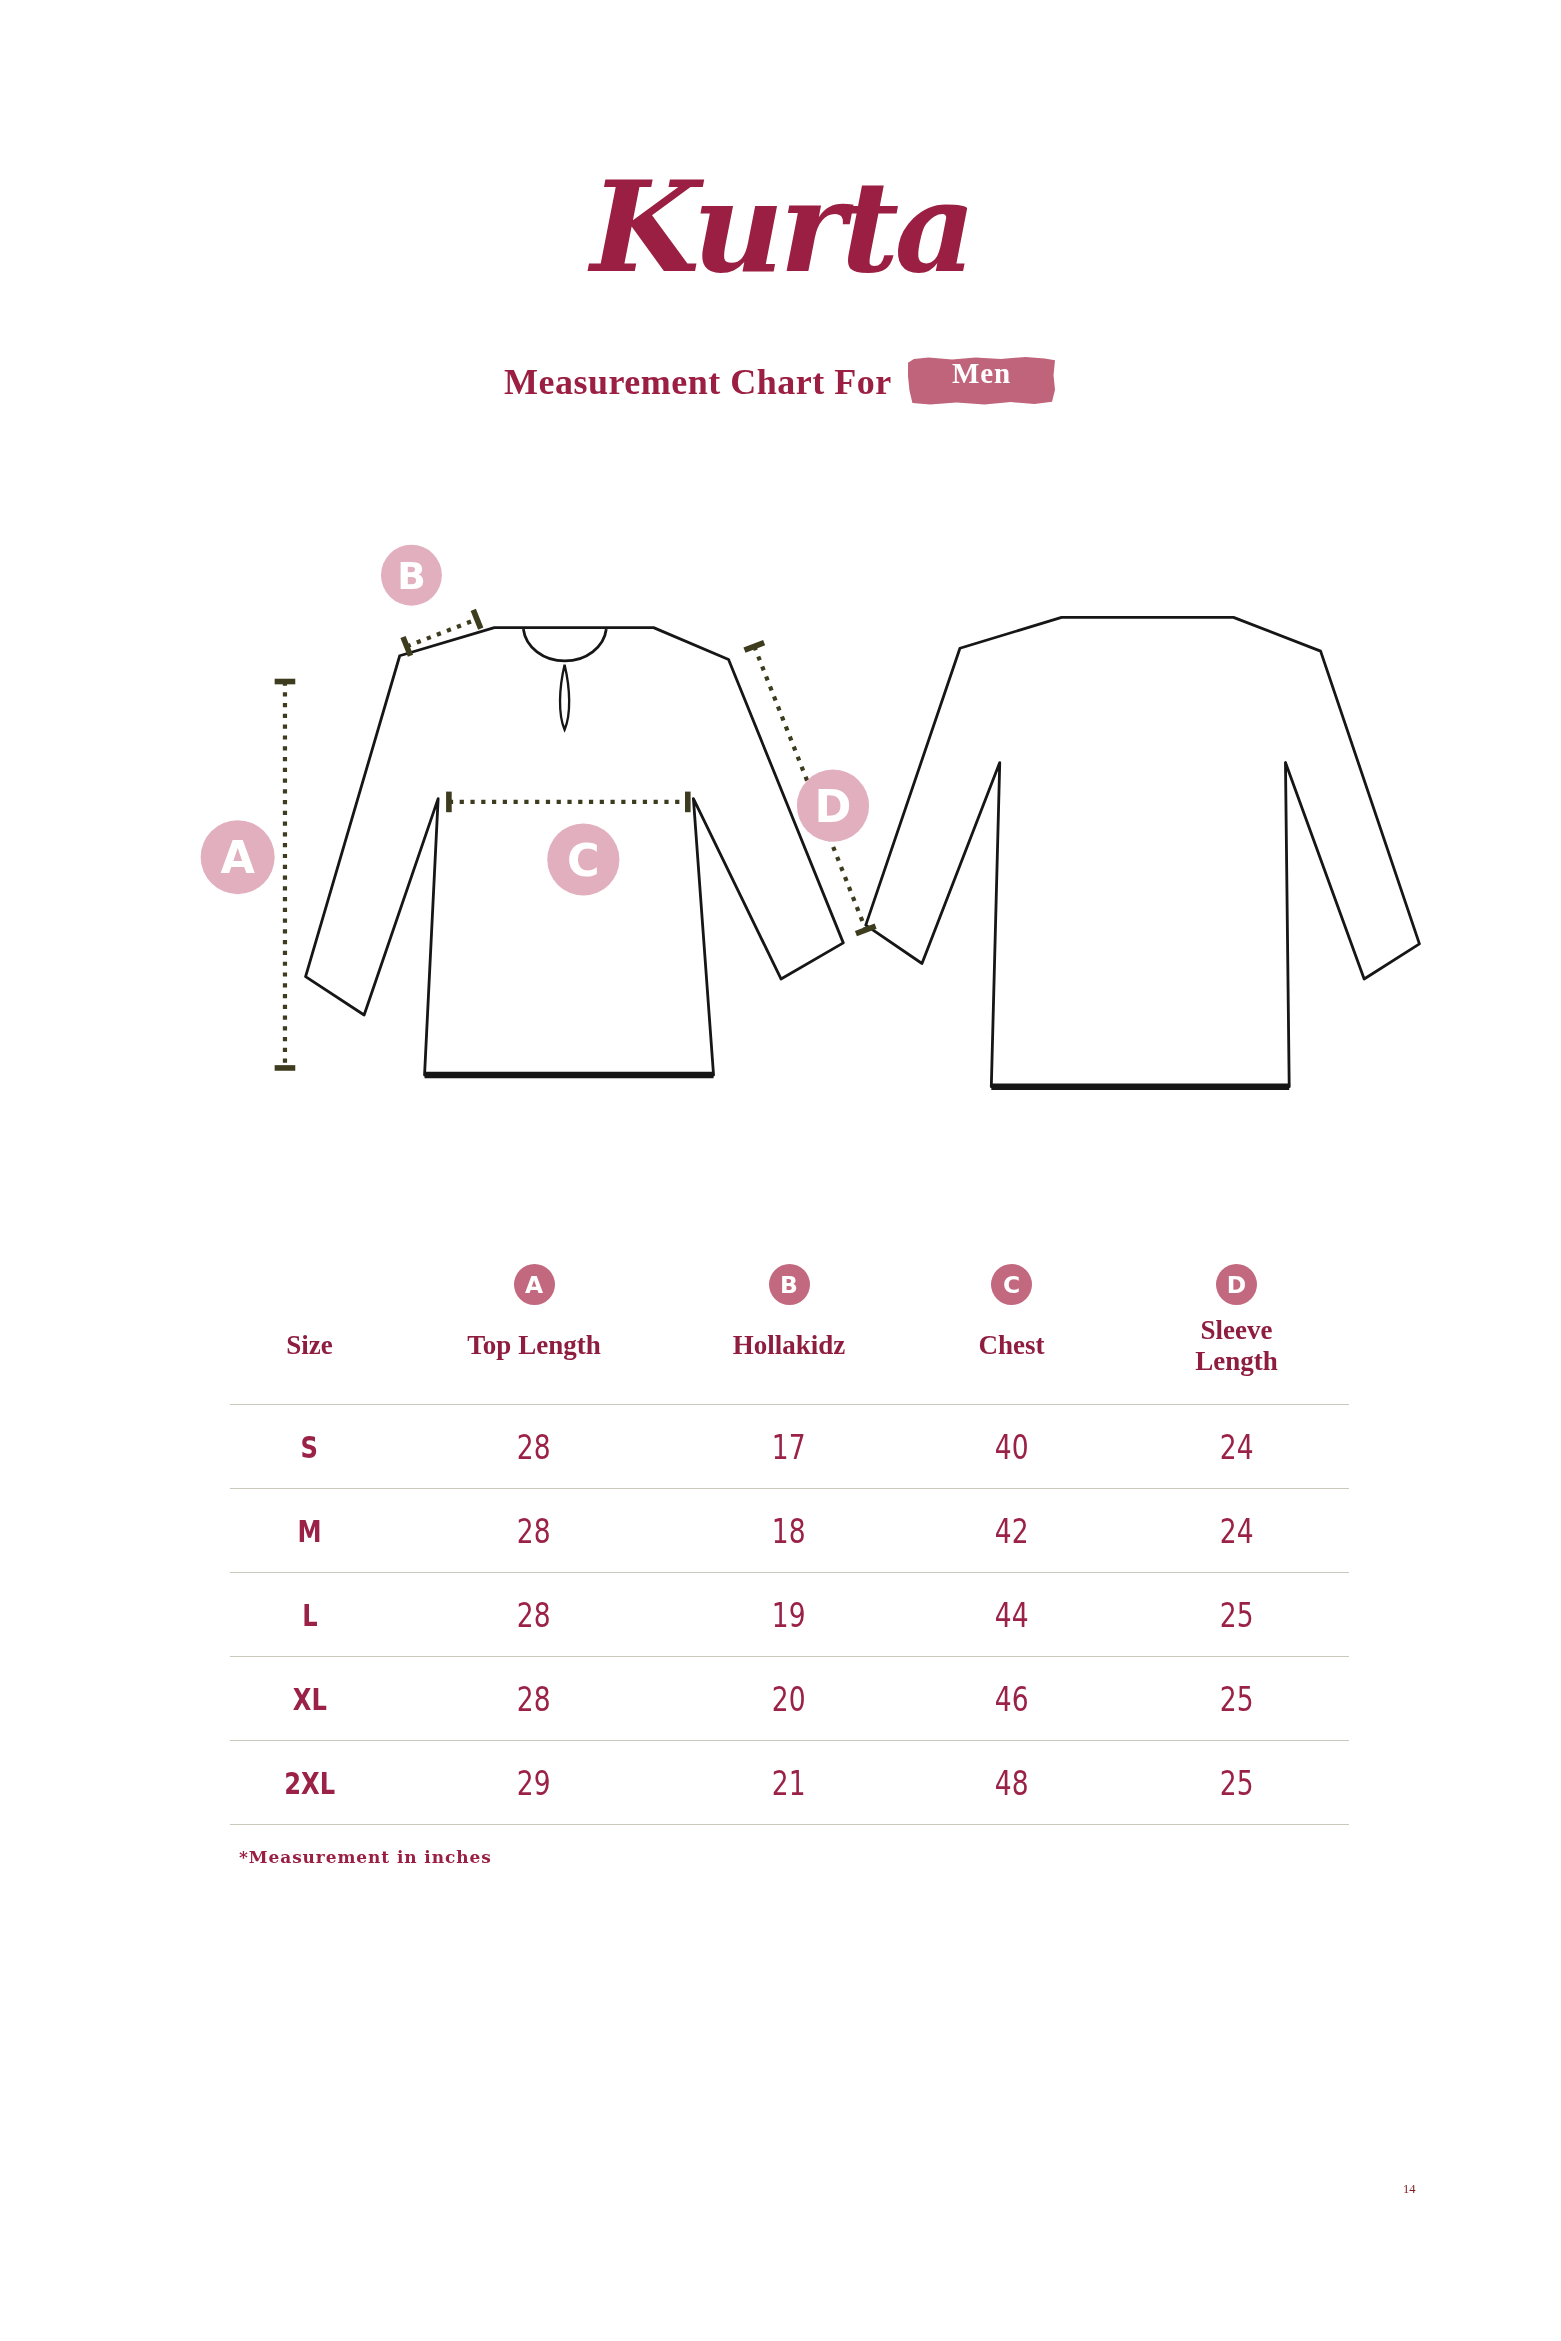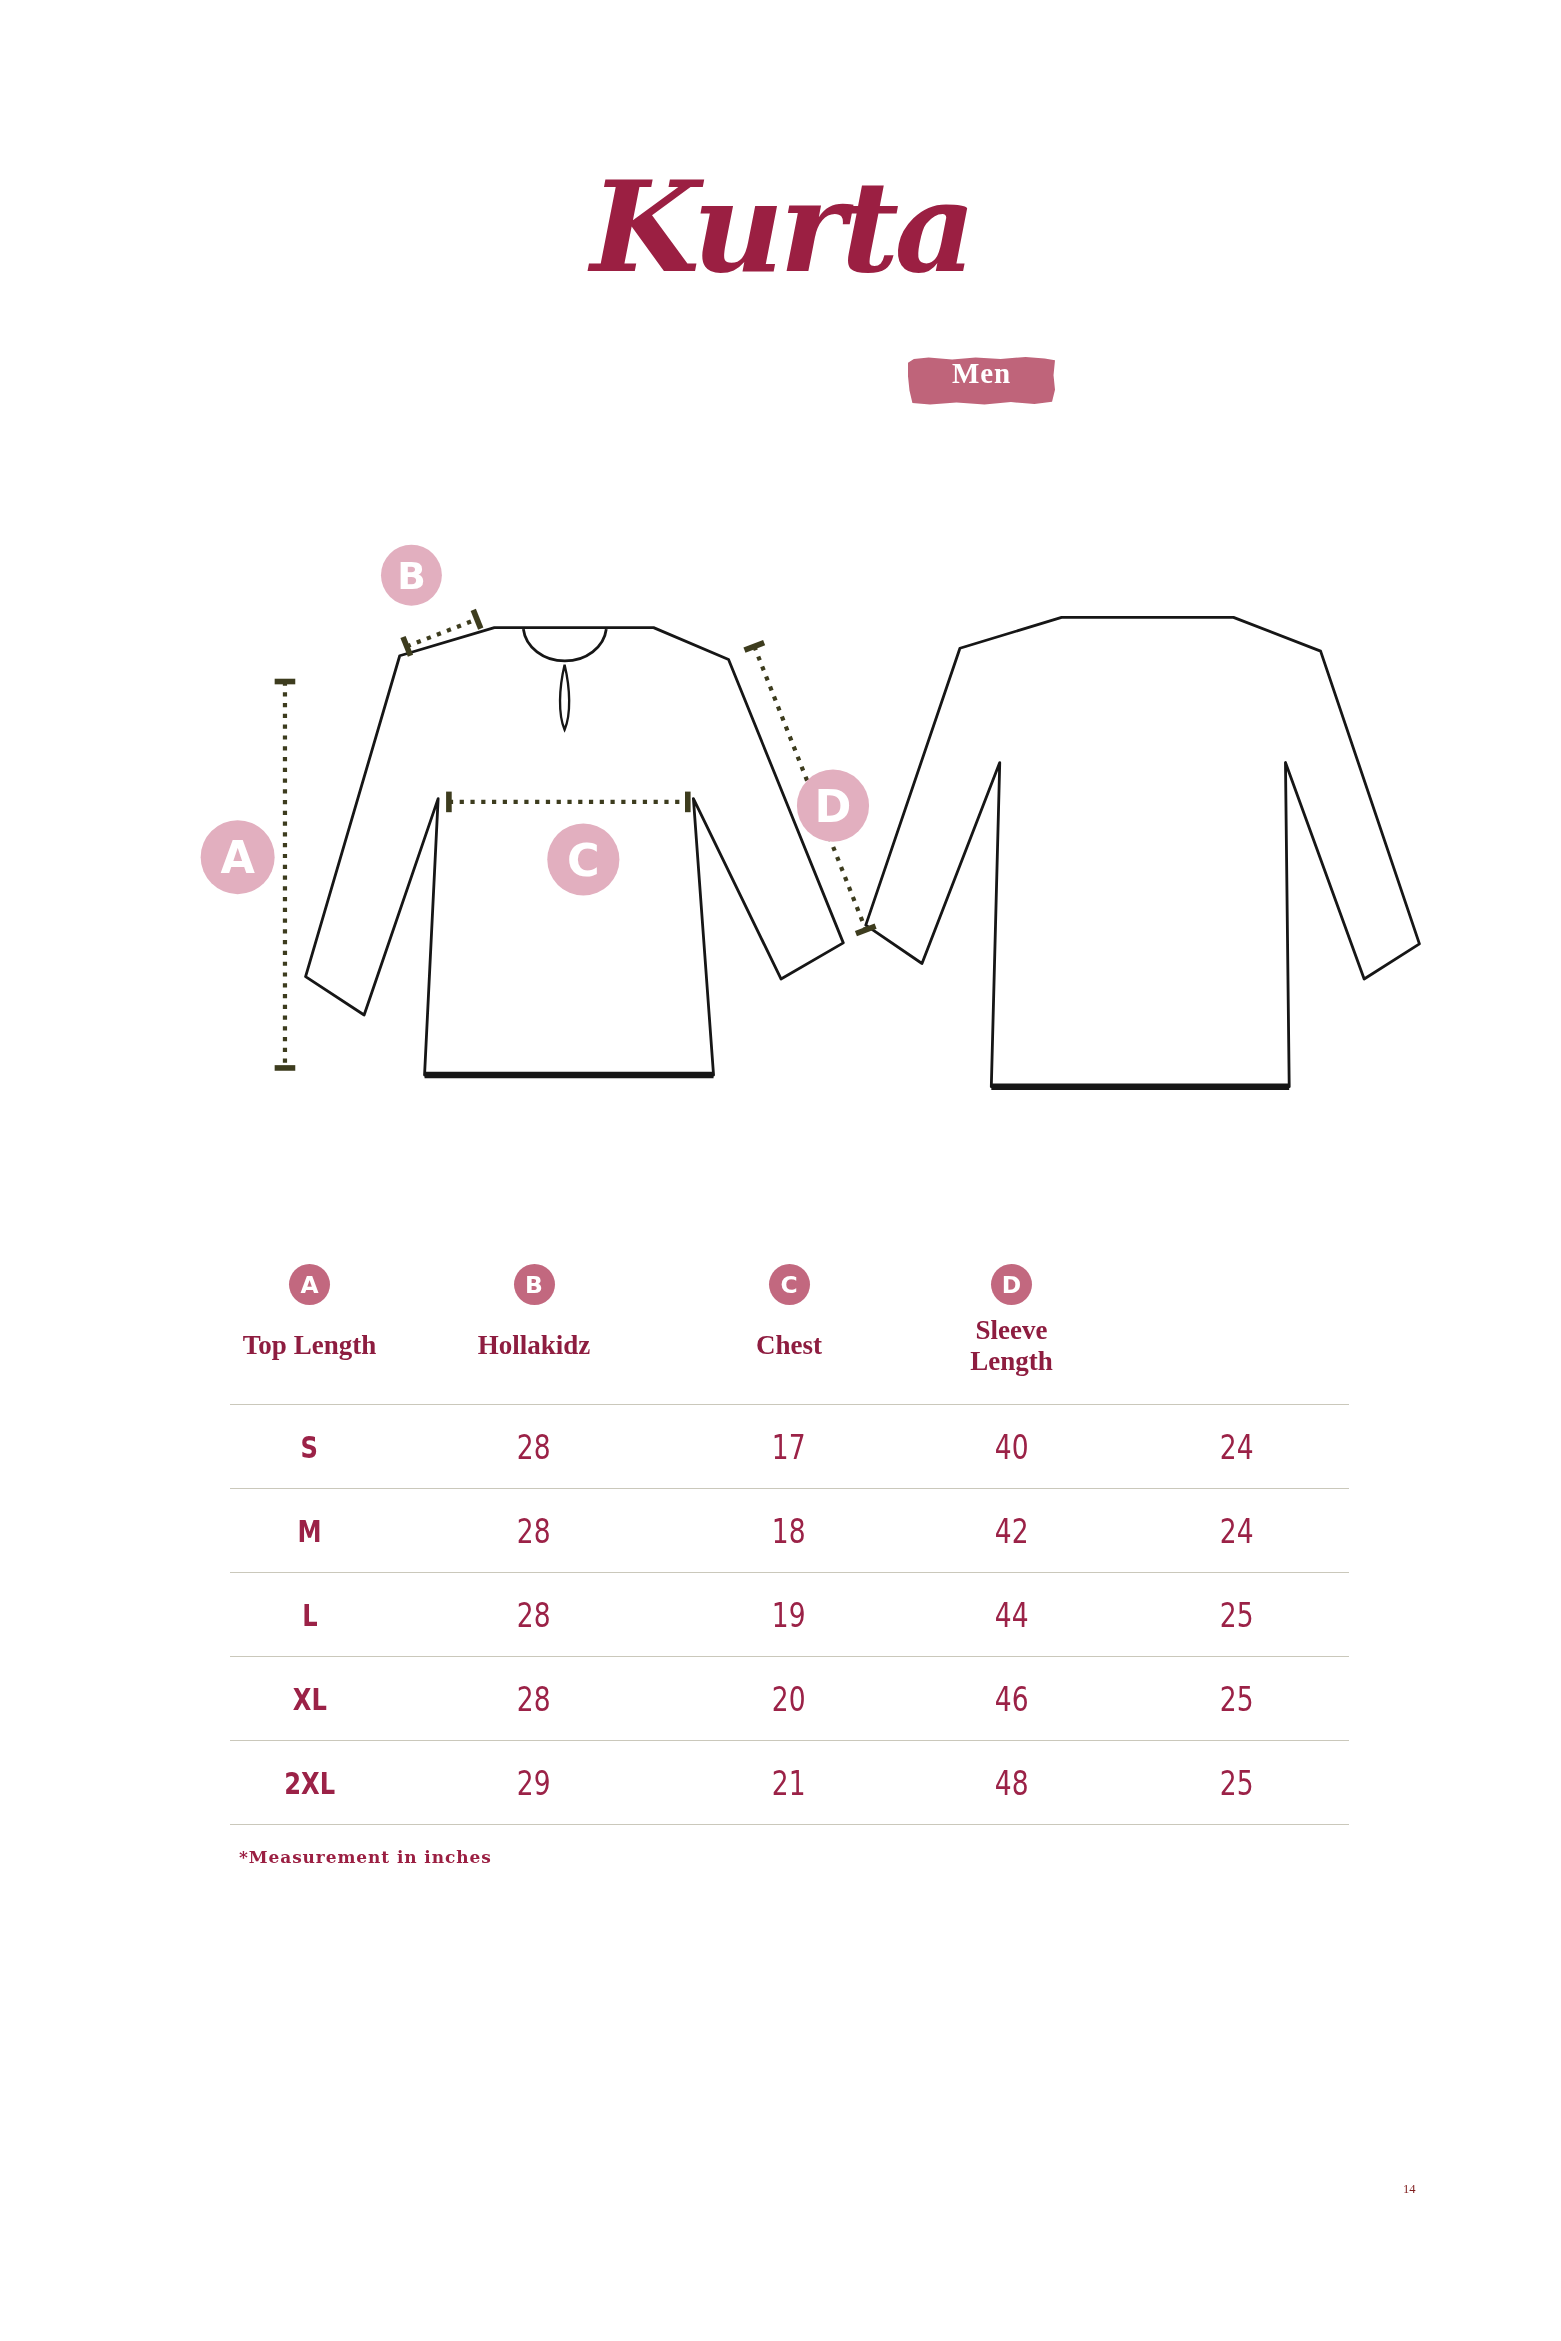--- a/index.html
+++ b/index.html
@@ -130,20 +130,21 @@
     color:#7f1d1d;
   }
 </style>
 </head>
 <body>
 
 <div class="page">
 
   <div class="kurta-title">Kurta</div>
 
+  <div class="subtitle">Measurement Chart For</div>
   <div class="men-badge">
     <span>Men</span>
   </div>
 
   <svg class="diagram-svg" viewBox="0 0 3334 5000" xmlns="http://www.w3.org/2000/svg">
 
     <path d="M 652 2085 L 853 1400 L 1055 1340 L 1395 1340 L 1555 1408 L 1800 2013
              L 1667 2090 L 1480 1705 L 1523 2295 L 906 2295 L 935 1705 L 777 2167 Z" fill="#ffffff" stroke="#161616" stroke-width="6" stroke-linejoin="round"></path>
 
     <line x1="906" y1="2295" x2="1523" y2="2295" stroke="#161616" stroke-width="14"></line>
@@ -194,20 +195,24 @@
       </g>
       <g>
         <circle cx="1778" cy="1720" r="77" fill="#E2AFBF"></circle>
         <text x="1778" y="1720" dy="0.36em" font-size="95">D</text>
       </g>
     </g>
   </svg>
 
   <div class="size-table">
     <div class="thead">
+      <div class="th">
+        <div class="badge-slot"></div>
+        <div class="th-label">Size</div>
+      </div>
       <div class="th">
         <div class="badge-slot">
             <div class="hbadge">A</div>
           </div>
         <div class="th-label">Top Length</div>
       </div>
       <div class="th">
         <div class="badge-slot">
             <div class="hbadge">B</div>
           </div>

